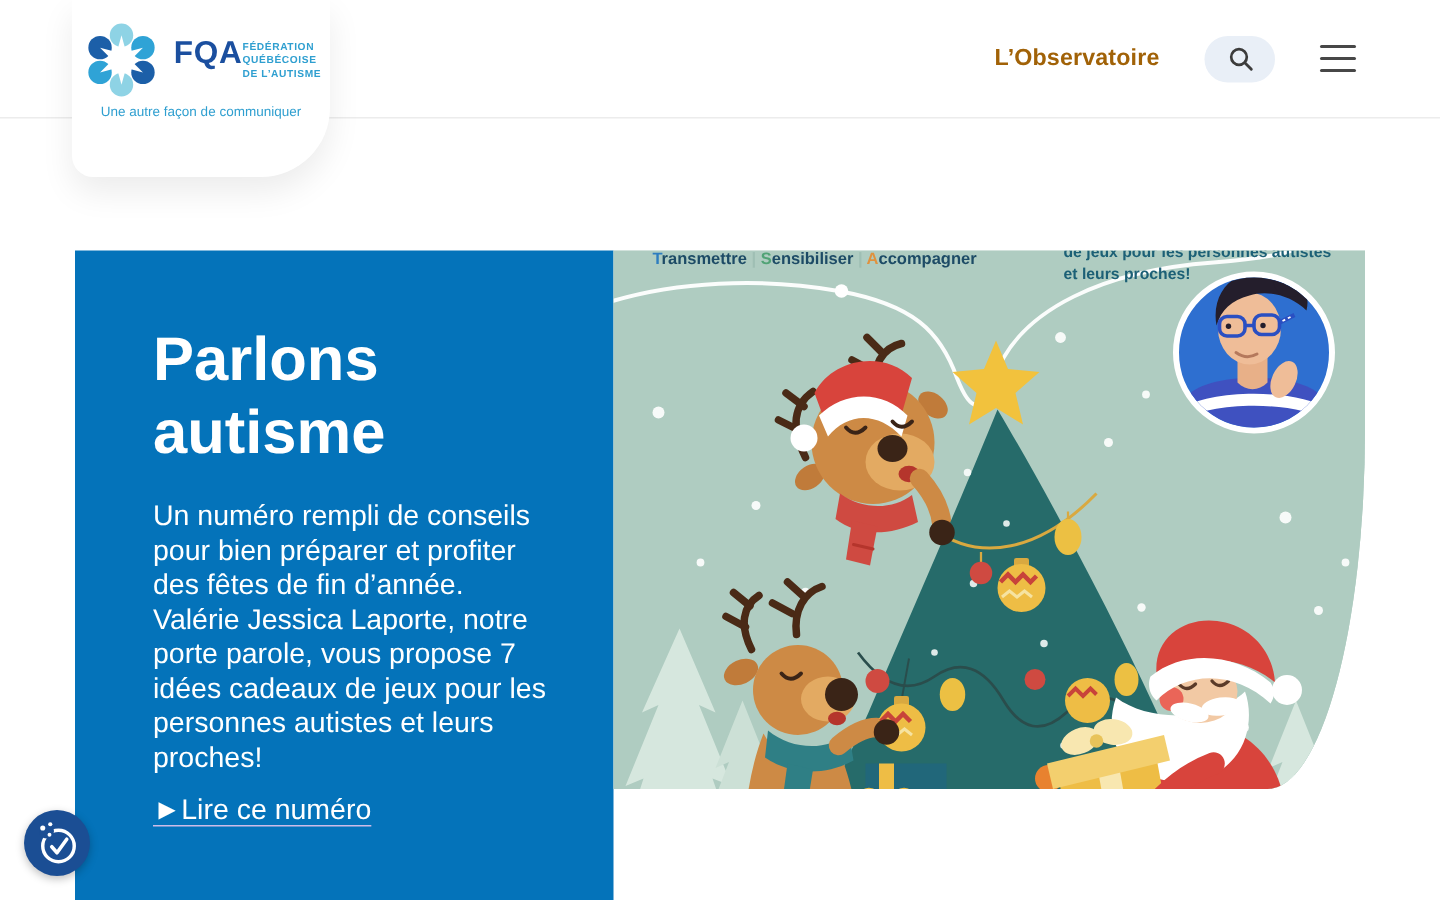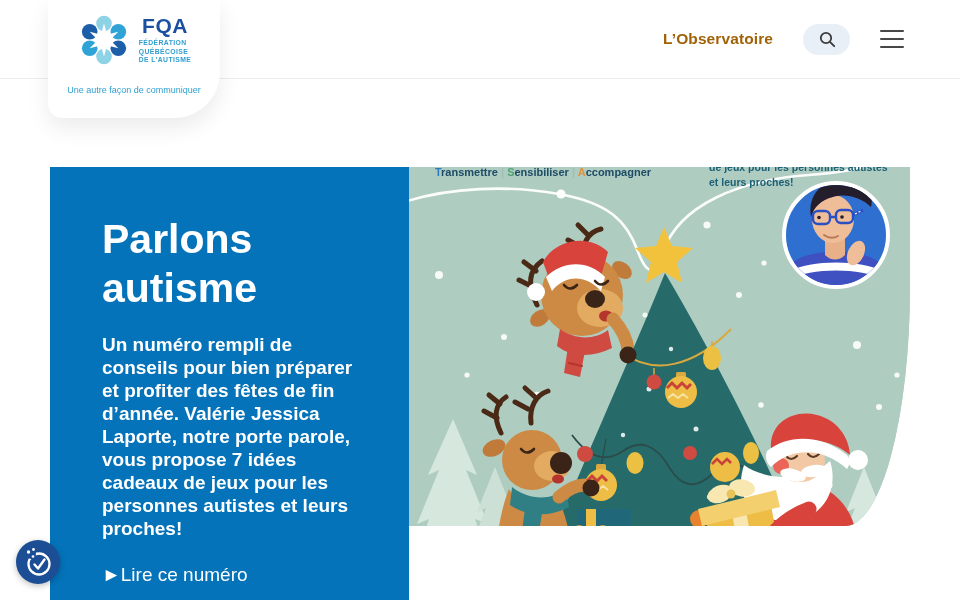--- a/index.html
+++ b/index.html
@@ -31,35 +31,35 @@
   }
   .burger span{display:block;height:2.6px;background:#474747;border-radius:1px;}
   
   .logo-card{
     position:absolute;left:48px;top:0;width:172px;height:118px;background:#fff;
     border-radius:0 0 46px 14px;box-shadow:0 10px 22px rgba(0,0,0,.08);
     z-index:6;display:flex;flex-direction:column;align-items:center;
     padding-top:13px;box-sizing:border-box;cursor:pointer;text-decoration:none;
   }
   .logo-row{display:flex;align-items:center;gap:8px;}
-  .logo-text{display:flex;flex-direction:column;align-items:center;}
+  .logo-text{display:flex;flex-direction:row;}
   .logo-acr{color:#1b4f9f;font-weight:bold;font-size:21px;line-height:1;letter-spacing:.5px;}
   .logo-org{color:#2f9fd0;font-weight:bold;font-size:6.8px;letter-spacing:.4px;line-height:1.3;margin-top:3px;white-space:pre-line;}
-  .logo-tagline{color:#2f9fd0;font-size:9px;margin-top:18px;}
+  .logo-tagline{color:#2f9fd0;font-size:9px;margin-top:2px;}
   
   .hero{position:absolute;left:50px;top:167px;width:860px;height:433px;}
   .hero-left{
     position:absolute;left:0;top:0;width:359px;height:433px;background:#0473ba;
     box-sizing:border-box;padding:48px 16px 0 52px;color:#fff;
   }
   .hero-title{font-size:41px;line-height:49px;font-weight:600;margin:0;width:250px;}
-  .hero-desc{font-size:19px;line-height:23px;font-weight:700;width:266px;margin:20px 0 12px;}
+  .hero-desc{font-size:19px;line-height:23px;font-weight:400;width:266px;margin:20px 0 1px;}
   .hero-cta{
     display:inline-block;margin-top:12px;color:#fff;font-size:19px;cursor:pointer;
-    text-decoration-color:#cdbce8;text-underline-offset:4px;
+    text-decoration:underline;text-decoration-color:#cdbce8;text-underline-offset:4px;
   }
   .hero-right{
     position:absolute;left:359px;top:0;width:501px;height:359px;
     background:#afccc1;border-bottom-right-radius:65px 240px;overflow:hidden;
   }
   .hero-right svg{display:block;}
   
   .cookie-btn{
     position:absolute;left:16px;top:540px;width:44px;height:44px;border-radius:50%;
     background:#1b4e94;border:none;cursor:pointer;z-index:9;

